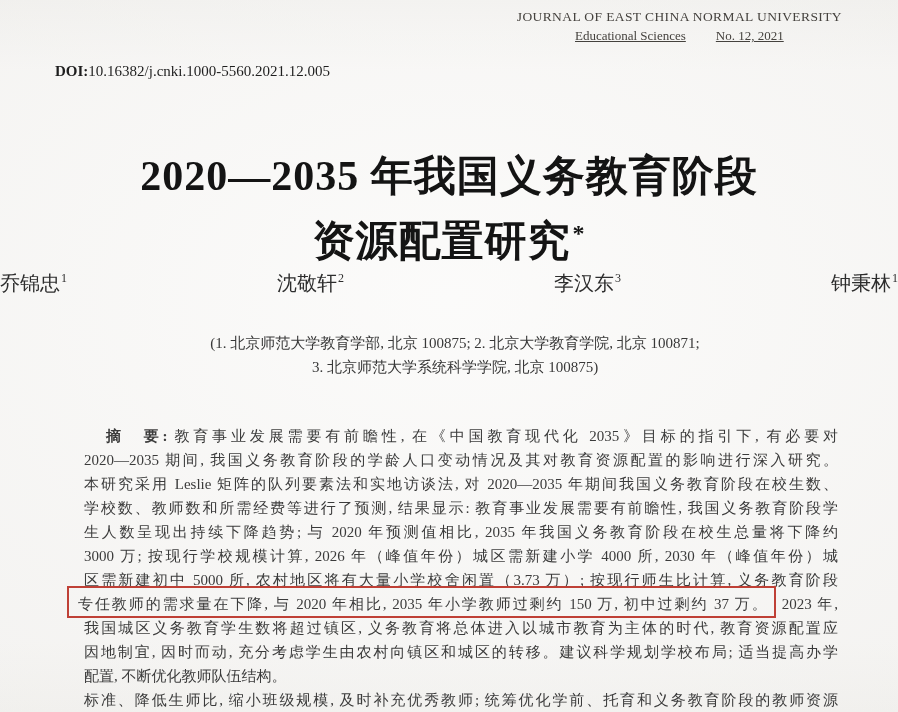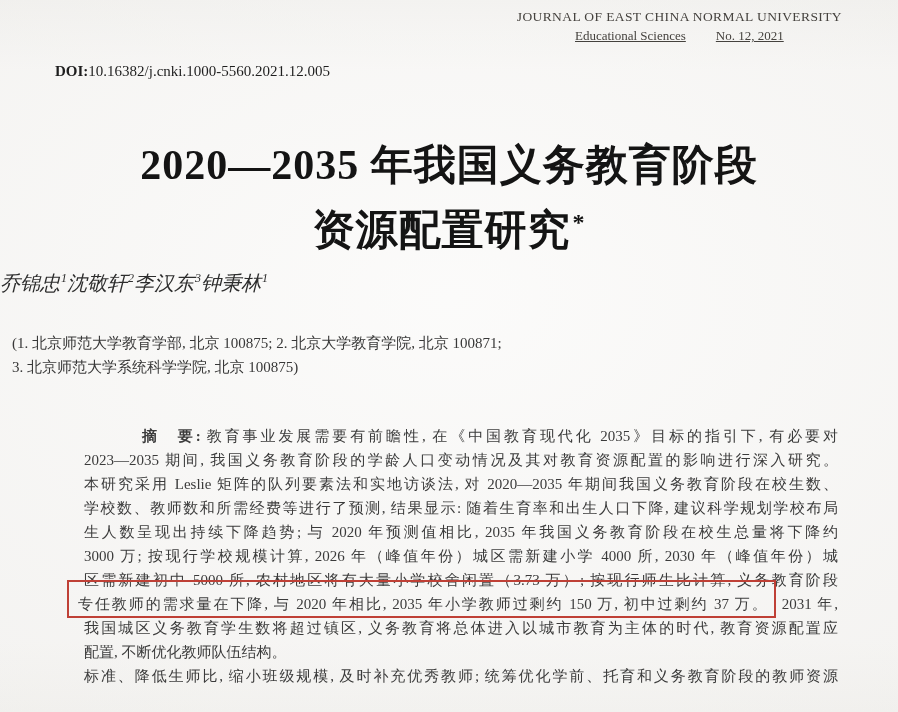--- a/index.html
+++ b/index.html
@@ -29,56 +29,56 @@
 
   
   .doi {
     position: absolute; top: 63px; left: 55px;
     font-size: 15px; color: #1e1e1e; white-space: nowrap; text-align: center;
   }
   .doi b { font-weight: bold; }
 
   
   .title {
-    position: absolute; top: 137px; left: 0; right: 0; margin: 0;
+    position: absolute; top: 137px; left: 0; right: 0; margin: 11px;
     text-align: center; font-weight: bold; color: #141414;
     font-size: 42px; line-height: 57px; letter-spacing: 1px;
   }
   .title .star { font-size: 24px; vertical-align: 14px; margin-left: 2px; }
 
   
   .authors {
     position: absolute; top: 270px; left: 0; right: 0;
-    display: flex; justify-content: flex-start; 
-    font-size: 20px; color: #2d2d2d; font-style: italic;
+    display: flex; justify-content: space-between; 
+    font-size: 20px; color: #2d2d2d;
   }
   .author sup { font-size: 12px; margin-left: 1px; }
 
   
   .affil {
     position: absolute; top: 331px; left: 0; right: 0;
-    font-size: 15px; line-height: 24px; color: #383838; padding-left: 12px;
+    text-align: center; font-size: 15px; line-height: 24px; color: #383838; padding-left: 12px;
   }
 
   
   .abstract {
     position: absolute; top: 424px; left: 84px; width: 754px;
     font-size: 15px; color: #3b3b3b;
   }
   .abs-line {
     height: 24px; line-height: 24px;
     text-align: justify; text-align-last: justify;
   }
   .abs-line.first { padding-left: 22px; }
   .abs-line.last  { text-align-last: left; }
-  .abs-label { font-weight: bold; margin-right: 3px; margin-left: 36px; }
+  .abs-label { font-weight: bold; margin-right: 3px; }
 
   .red-box {
     border: 2px solid #bf4036;
-    padding: 14px 5px 4px 9px;
+    padding: 8px 5px 4px 9px;
     margin-left: -17px;
   }
   .after-box { margin-left: 6px; }
 </style>
 </head>
 <body>
 
 <div class="page">
 
   <div class="journal-header">
@@ -108,27 +108,28 @@
 
   <div class="affil">
     <div>(1. 北京师范大学教育学部, 北京 100875; 2. 北京大学教育学院, 北京 100871;</div>
     <div>3. 北京师范大学系统科学学院, 北京 100875)</div>
   </div>
 
   <div class="abstract">
     <div class="abs-line first">
       <b class="abs-label">摘　要:</b><span>教育事业发展需要有前瞻性, 在《中国教育现代化 2035》目标的指引下, 有必要对</span>
     </div>
-    <div class="abs-line">2023—2035 期间, 我国义务教育阶段的学龄人口变动情况及其对教育资源配置的影响进行深入研究。</div>
+    <div class="abs-line">2020—2035 期间, 我国义务教育阶段的学龄人口变动情况及其对教育资源配置的影响进行深入研究。</div>
     <div class="abs-line">本研究采用 Leslie 矩阵的队列要素法和实地访谈法, 对 2020—2035 年期间我国义务教育阶段在校生数、</div>
-    <div class="abs-line">学校数、教师数和所需经费等进行了预测, 结果显示: 随着生育率和出生人口下降, 建议科学规划学校布局</div>
+    <div class="abs-line">学校数、教师数和所需经费等进行了预测, 结果显示: 教育事业发展需要有前瞻性, 我国义务教育阶段学</div>
     <div class="abs-line">生人数呈现出持续下降趋势; 与 2020 年预测值相比, 2035 年我国义务教育阶段在校生总量将下降约</div>
     <div class="abs-line">3000 万; 按现行学校规模计算, 2026 年（峰值年份）城区需新建小学 4000 所, 2030 年（峰值年份）城</div>
     <div class="abs-line">区需新建初中 5000 所, 农村地区将有大量小学校舍闲置（3.73 万）; 按现行师生比计算, 义务教育阶段</div>
     <div class="abs-line">
-      <span class="red-box" style="border-color: rgb(191, 64, 54);">专任教师的需求量在下降, 与 2020 年相比, 2035 年小学教师过剩约 150 万, 初中过剩约 37 万。</span><span class="after-box">2031 年,</span>
+      <span class="red-box" style="border-color: rgb(191, 64, 54);">专任教师的需求量在下降, 与 2020 年相比, 2035 年小学教师过剩约 150 万, 初中过剩约 37 万。</span><span class="after-box">2023 年,</span>
     </div>
     <div class="abs-line">我国城区义务教育学生数将超过镇区, 义务教育将总体进入以城市教育为主体的时代, 教育资源配置应</div>
+    <div class="abs-line">因地制宜, 因时而动, 充分考虑学生由农村向镇区和城区的转移。建议科学规划学校布局; 适当提高办学</div>
     <div class="abs-line last">配置, 不断优化教师队伍结构。</div>
     <div class="abs-line">标准、降低生师比, 缩小班级规模, 及时补充优秀教师; 统筹优化学前、托育和义务教育阶段的教师资源</div>
   </div>
 
 </div>
 
 </body></html>

